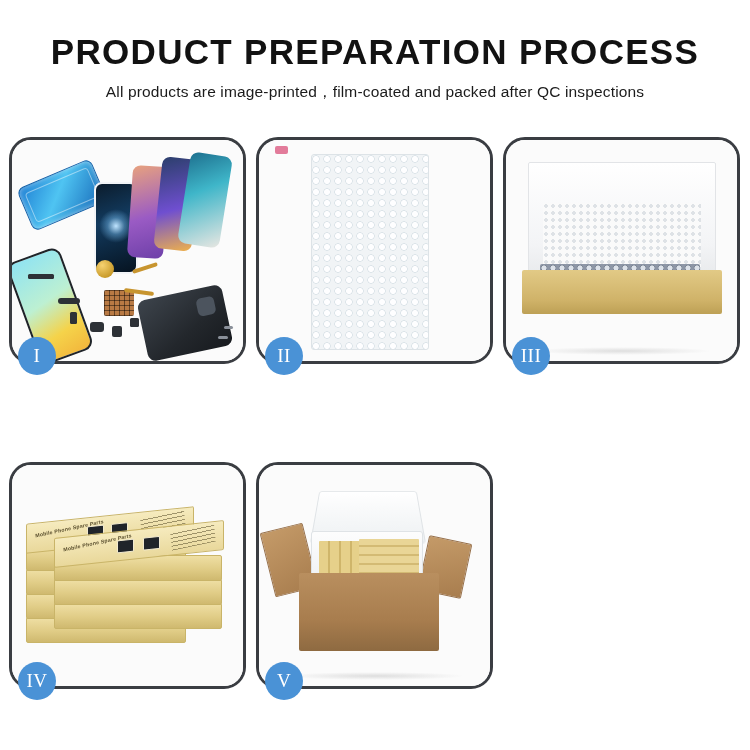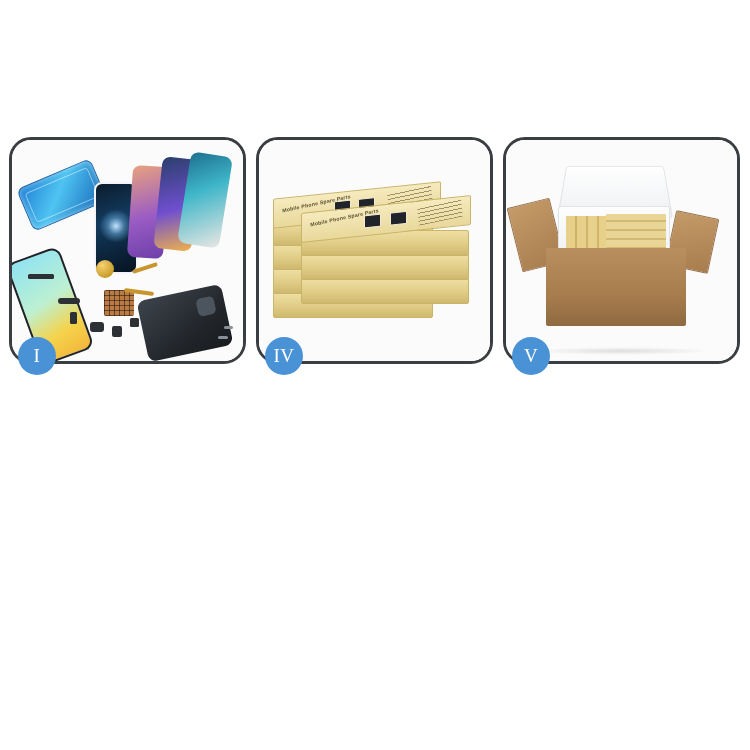--- a/index.html
+++ b/index.html
@@ -278,20 +278,22 @@
     transform: translateX(-50%);
     background: radial-gradient(ellipse at center, rgba(120,120,120,.22), transparent 70%);
   }
 </style>
 </head>
 <body>
 
 <div id="page">
 
   <div class="header">
+    <div class="title">PRODUCT PREPARATION PROCESS</div>
+    <div class="subtitle">All products are image-printed，film-coated and packed after QC inspections</div>
   </div>
 
   <div class="grid">
 
     <div class="panel">
       <div class="panel-inner">
         <div class="scene">
           <div class="ph blue-film"></div>
           <div class="ph glass"></div>
           <div class="ph p1"></div>
@@ -309,21 +311,47 @@
           <div class="flex-cable" style="left:120px;top:126px;width:26px;transform:rotate(-18deg);"></div>
           <div class="flex-cable" style="left:112px;top:150px;width:30px;transform:rotate(8deg);"></div>
           <div class="housing"></div>
           <div class="part" style="left:206px;top:196px;width:10px;height:3px;background:#8a9099;"></div>
           <div class="part" style="left:212px;top:186px;width:9px;height:3px;background:#8a9099;"></div>
         </div>
       </div>
       <div class="badge">I</div>
     </div>
 
-
+    <div class="panel">
+      <div class="panel-inner">
+        <div class="scene">
+          <div class="lcd" style="left:66px;top:26px;"></div>
+          <div class="flexpad" style="left:86px;top:78px;width:12px;height:22px;"></div>
+          <div class="connector" style="left:84px;top:100px;width:16px;height:12px;"></div>
+          <div class="flexpad" style="left:80px;top:176px;width:14px;height:20px;"></div>
+          <div class="flexpad" style="left:140px;top:172px;width:12px;height:22px;"></div>
+          <div class="part" style="left:74px;top:160px;width:62px;height:30px;background:#1d2126;border-radius:2px;"></div>
+          <div class="bubblewrap"></div>
+          <div class="pink-tab"></div>
+        </div>
+      </div>
+      <div class="badge">II</div>
+    </div>
+
+    <div class="panel">
+      <div class="panel-inner">
+        <div class="scene">
+          <div class="goldbox-lid"></div>
+          <div class="bubble-inner"></div>
+          <div class="goldbox-base"></div>
+          <div class="shadow"></div>
+        </div>
+      </div>
+      <div class="badge">III</div>
+    </div>
 
     <div class="panel">
       <div class="panel-inner">
         <div class="scene">
           <div class="stack">
             <div class="sbox" style="left:0;top:128px;"></div>
             <div class="sbox" style="left:0;top:104px;"></div>
             <div class="sbox" style="left:0;top:80px;"></div>
             <div class="sbox" style="left:0;top:56px;"></div>
             <div class="sbox top" style="left:0;top:26px;">

